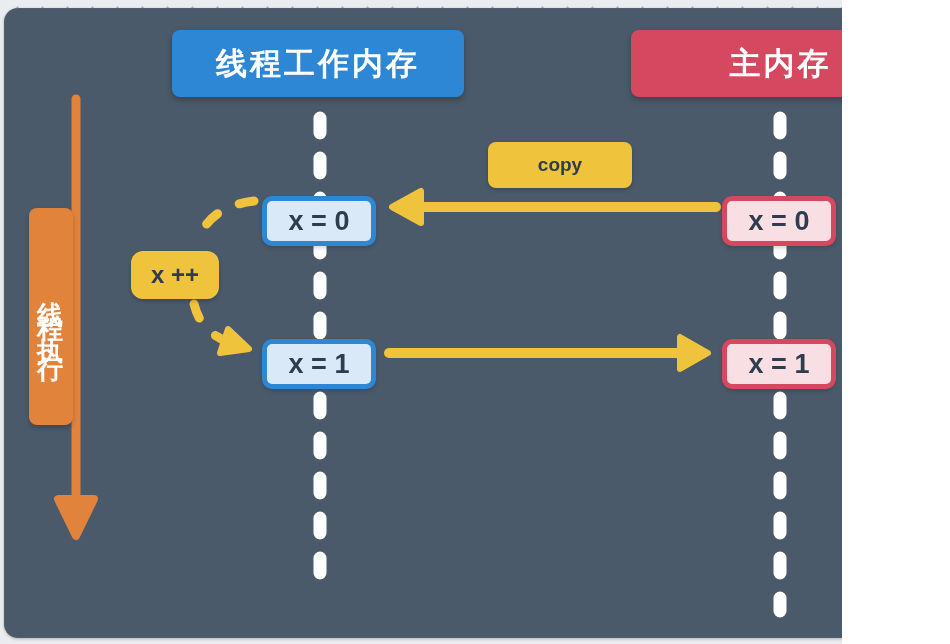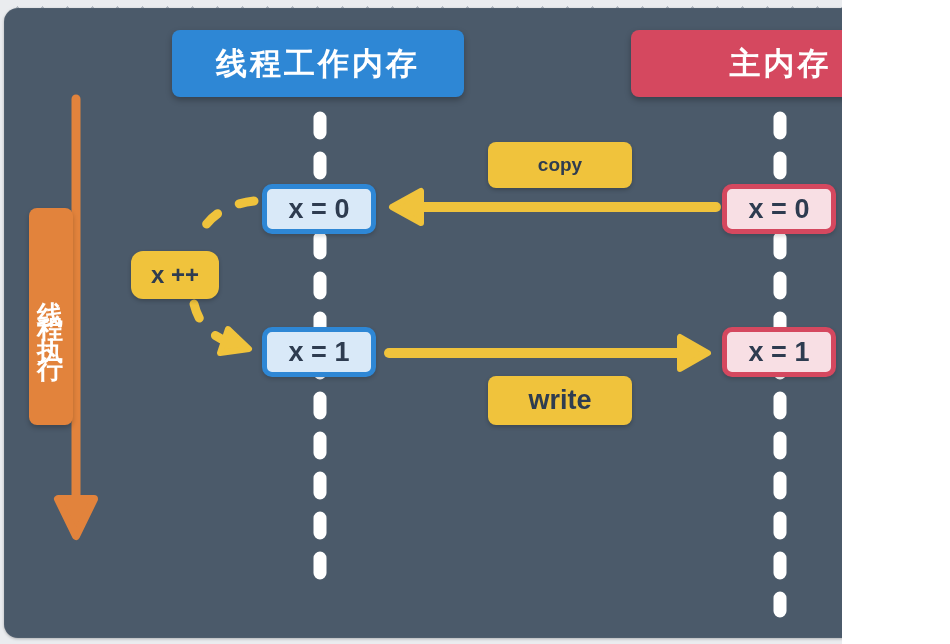--- a/index.html
+++ b/index.html
@@ -44,20 +44,21 @@
     display:flex;align-items:center;justify-content:center;
     writing-mode:vertical-lr;text-orientation:upright;letter-spacing:18px;
     box-shadow:0 3px 5px rgba(0,0,0,0.22);
   }
 
   .vbox{
     position:absolute;width:114px;height:50px;border-radius:10px;box-sizing:border-box;
     display:flex;align-items:center;justify-content:center;
     font-size:27px;font-weight:700;color:var(--dark_text);border:5px solid;
     box-shadow:0 2px 4px rgba(0,0,0,0.18);
+    margin-top:12px;
   }
   .vbox-blue{background:var(--blue_light);border-color:var(--blue);}
   .vbox-red{background:var(--red_light);border-color:var(--red);}
   .pos-w0{left:262px;top:184px;}
   .pos-m0{left:722px;top:184px;}
   .pos-w1{left:262px;top:327px;}
   .pos-m1{left:722px;top:327px;}
 
   .op{
     position:absolute;background:var(--yellow);border-radius:8px;
@@ -102,15 +103,14 @@
   </div>
 
   <div class="vlabel">线程执行</div>
 
   <div class="vbox vbox-blue pos-w0">x = 0</div>
   <div class="vbox vbox-red pos-m0">x = 0</div>
   <div class="vbox vbox-blue pos-w1">x = 1</div>
   <div class="vbox vbox-red pos-m1">x = 1</div>
 
   <div class="op op-copy">copy</div>
-  <div class="op op-write">write</div>
   <div class="op op-incr">x ++</div>
 </div>
 
 </body></html>

